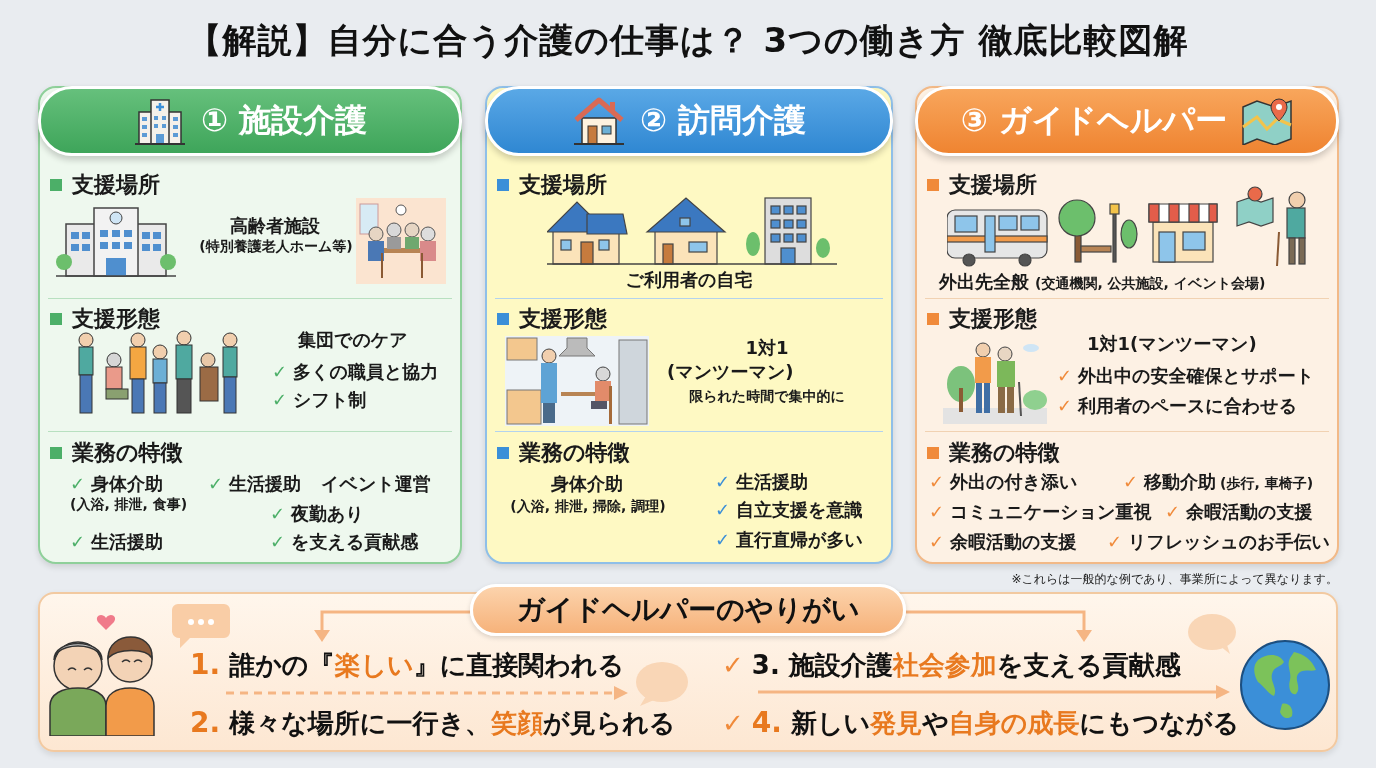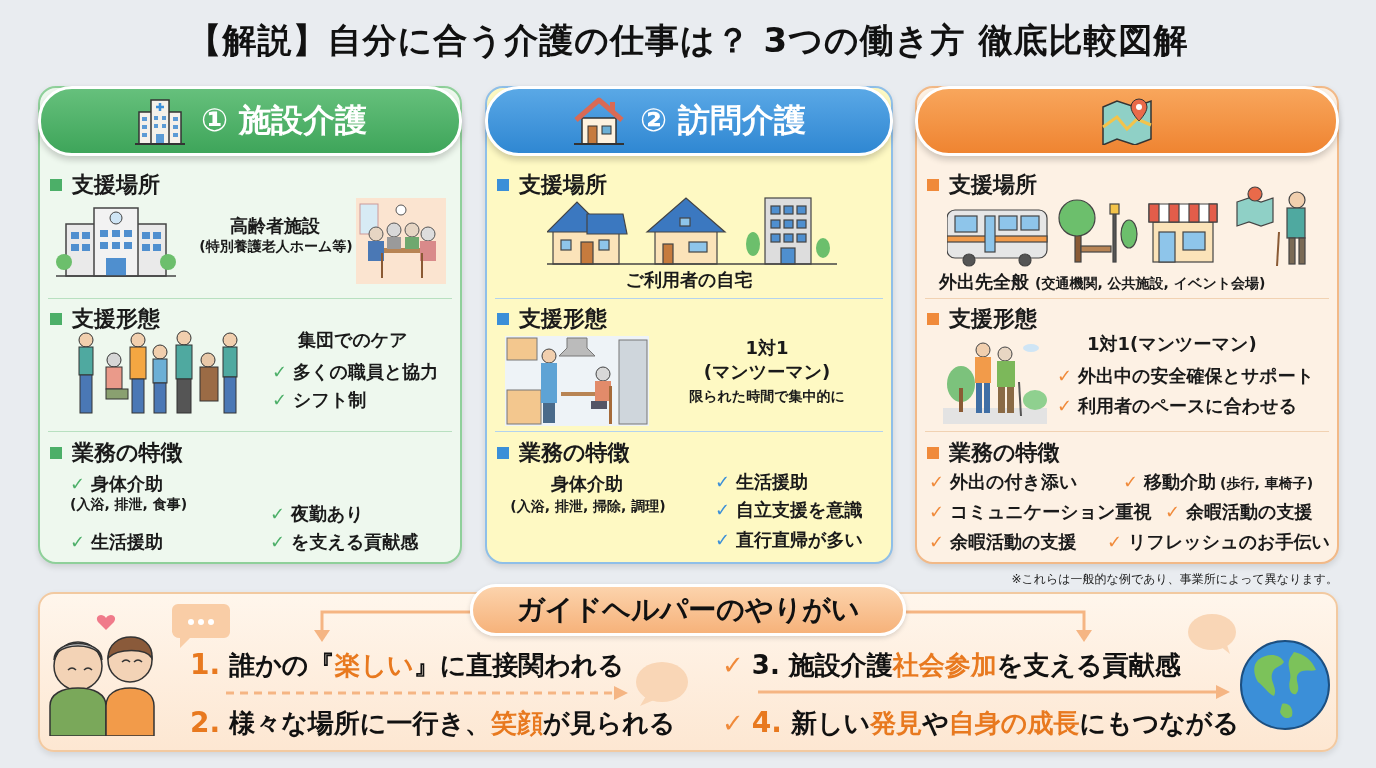--- a/index.html
+++ b/index.html
@@ -191,20 +191,21 @@
   <div class="divider" style="top:343px;"></div>
 
   <div class="section" style="top:350px;">
     <div class="section-head">
         <span class="sq"></span>
         <span>業務の特徴</span>
       </div>
   </div>
   <div class="txt" style="position:absolute;left:30px;top:384px;"><span class="chk">✓</span><span>身体介助</span></div>
   <div class="txt-sm" style="position:absolute;left:30px;top:408px;">(入浴, 排泄, 食事)</div>
+  <div class="txt" style="position:absolute;left:168px;top:384px;"><span class="chk">✓</span><span>生活援助</span><span style="margin-left:20px;">イベント運営</span></div>
   <div class="txt" style="position:absolute;left:230px;top:414px;"><span class="chk">✓</span><span>夜勤あり</span></div>
   <div class="txt" style="position:absolute;left:30px;top:442px;"><span class="chk">✓</span><span>生活援助</span></div>
   <div class="txt" style="position:absolute;left:230px;top:442px;"><span class="chk">✓</span><span>を支える貢献感</span></div>
 </div>
 
 <div class="card blue">
   <div class="card-header">
     <svg width="54" height="50" viewBox="0 0 54 50">
       <rect x="10" y="22" width="34" height="26" fill="#fdf2df" stroke="#333" stroke-width="1.5"></rect>
       <path d="M4 24 L27 4 L50 24" fill="none" stroke="#d96a55" stroke-width="5" stroke-linejoin="round"></path>
@@ -271,39 +272,40 @@
     <circle cx="44" cy="20" r="7" fill="#f1cfae" stroke="#444"></circle>
       <rect x="36" y="27" width="16" height="40" fill="#5ea3d5"></rect>
       <rect x="38" y="67" width="12" height="20" fill="#4a6a8a"></rect>
     <rect x="56" y="56" width="46" height="4" fill="#b88454"></rect>
     <circle cx="98" cy="38" r="7" fill="#d8d8d8" stroke="#444"></circle>
       <rect x="90" y="45" width="16" height="20" fill="#e28b6a"></rect>
       <rect x="86" y="65" width="16" height="8" fill="#556"></rect>
     <rect x="104" y="50" width="3" height="38" fill="#a56a3a"></rect>
   </svg>
   <div class="txt" style="position:absolute;left:180px;width:200px;text-align:center;top:248px;">1対1</div>
-  <div class="txt" style="position:absolute;left:180px;width:200px;text-align:center;top:272px;">(マンツーマン)</div>
+  <div class="txt" style="position:absolute;left:180px;width:200px;top:272px;">(マンツーマン)</div>
   <div class="txt" style="position:absolute;left:172px;width:216px;text-align:center;top:300px;font-size:14px;">限られた時間で集中的に</div>
   <div class="divider" style="top:343px;"></div>
 
   <div class="section" style="top:350px;">
     <div class="section-head">
         <span class="sq"></span>
         <span>業務の特徴</span>
       </div>
   </div>
   <div class="txt" style="position:absolute;left:10px;width:180px;text-align:center;top:384px;">身体介助</div>
   <div class="txt-sm" style="position:absolute;left:6px;width:190px;text-align:center;top:410px;">(入浴, 排泄, 掃除, 調理)</div>
   <div class="txt" style="position:absolute;left:228px;top:382px;"><span class="chk">✓</span><span>生活援助</span></div>
   <div class="txt" style="position:absolute;left:228px;top:410px;"><span class="chk">✓</span><span>自立支援を意識</span></div>
   <div class="txt" style="position:absolute;left:228px;top:440px;"><span class="chk">✓</span><span>直行直帰が多い</span></div>
 </div>
 
 <div class="card orange">
   <div class="card-header">
+    <span>③ ガイドヘルパー</span>
     <svg width="52" height="48" viewBox="0 0 52 48">
       <path d="M2 10 L16 4 L34 10 L50 4 L50 42 L34 48 L16 42 L2 48Z" fill="#8fd0c6" stroke="#333" stroke-width="1.5"></path>
       <path d="M2 30 L16 20 L26 32 L36 22 L50 28" fill="none" stroke="#f3c34a" stroke-width="3"></path>
       <path d="M38 2 a8 8 0 0 1 8 8 c0 6 -8 14 -8 14 s-8 -8 -8 -14 a8 8 0 0 1 8 -8z" fill="#e96a4a" stroke="#333"></path>
       <circle cx="38" cy="10" r="3" fill="#fff"></circle>
     </svg>
   </div>
 
   <div class="section" style="top:82px;">
     <div class="section-head">

